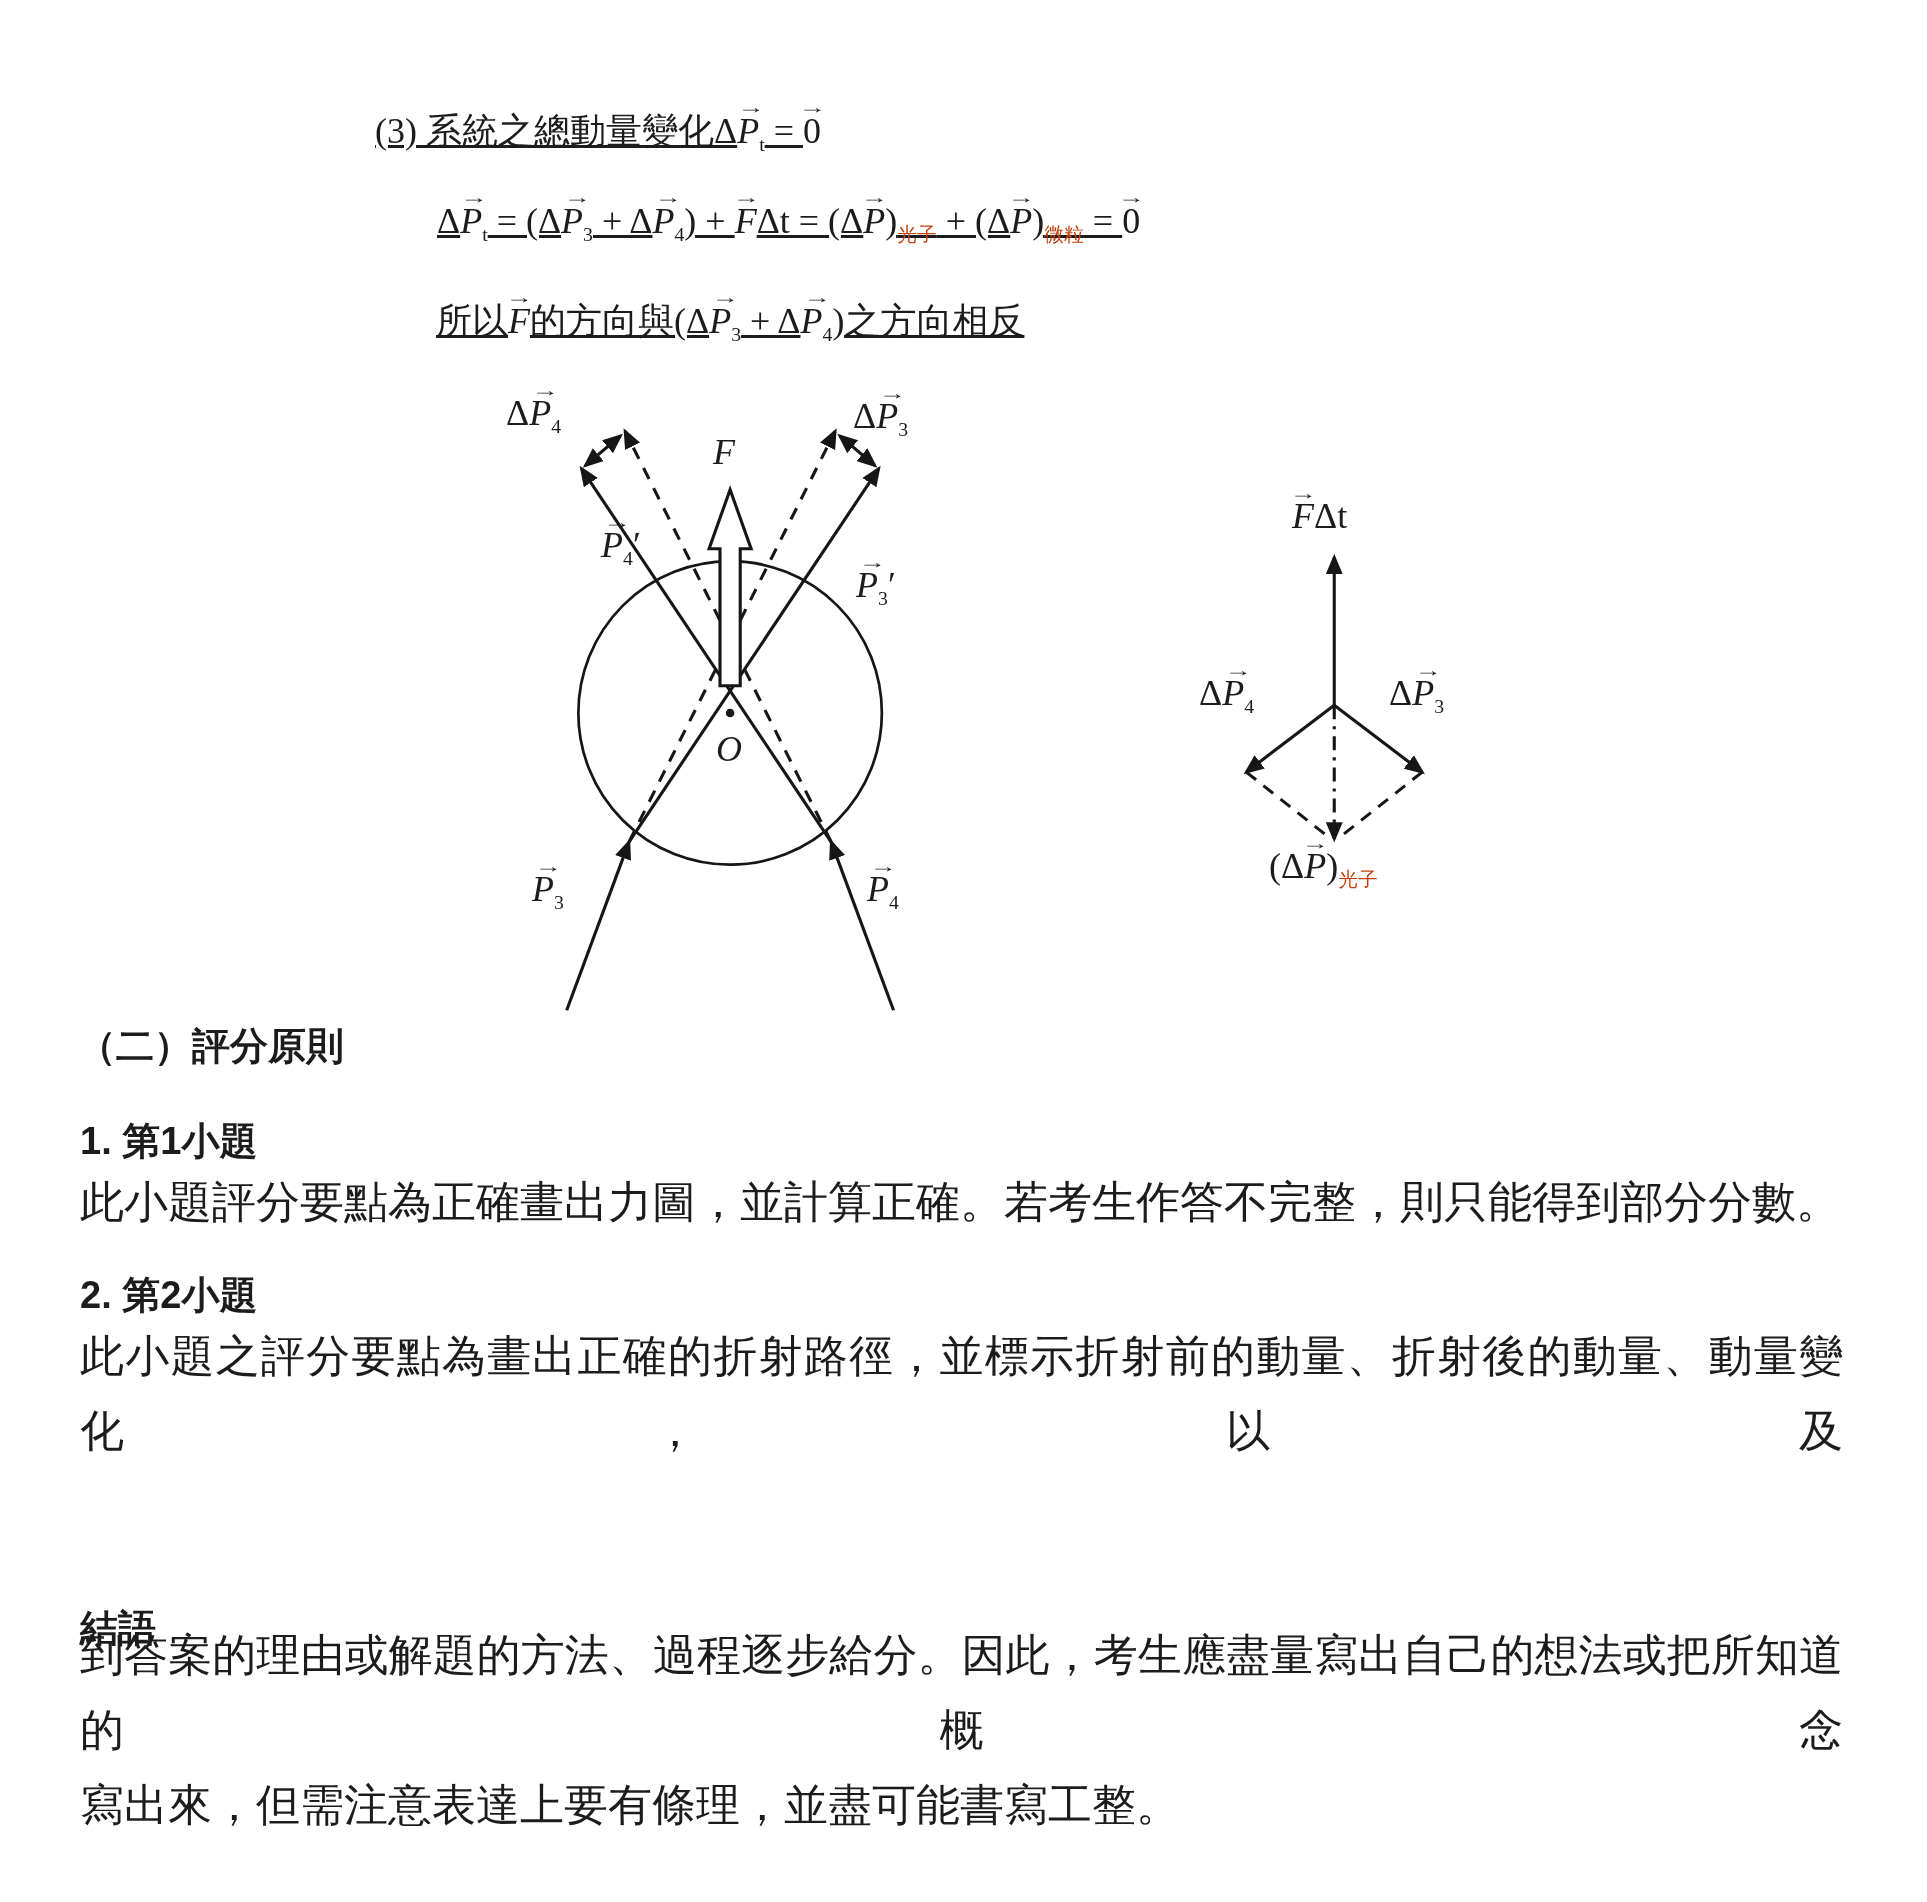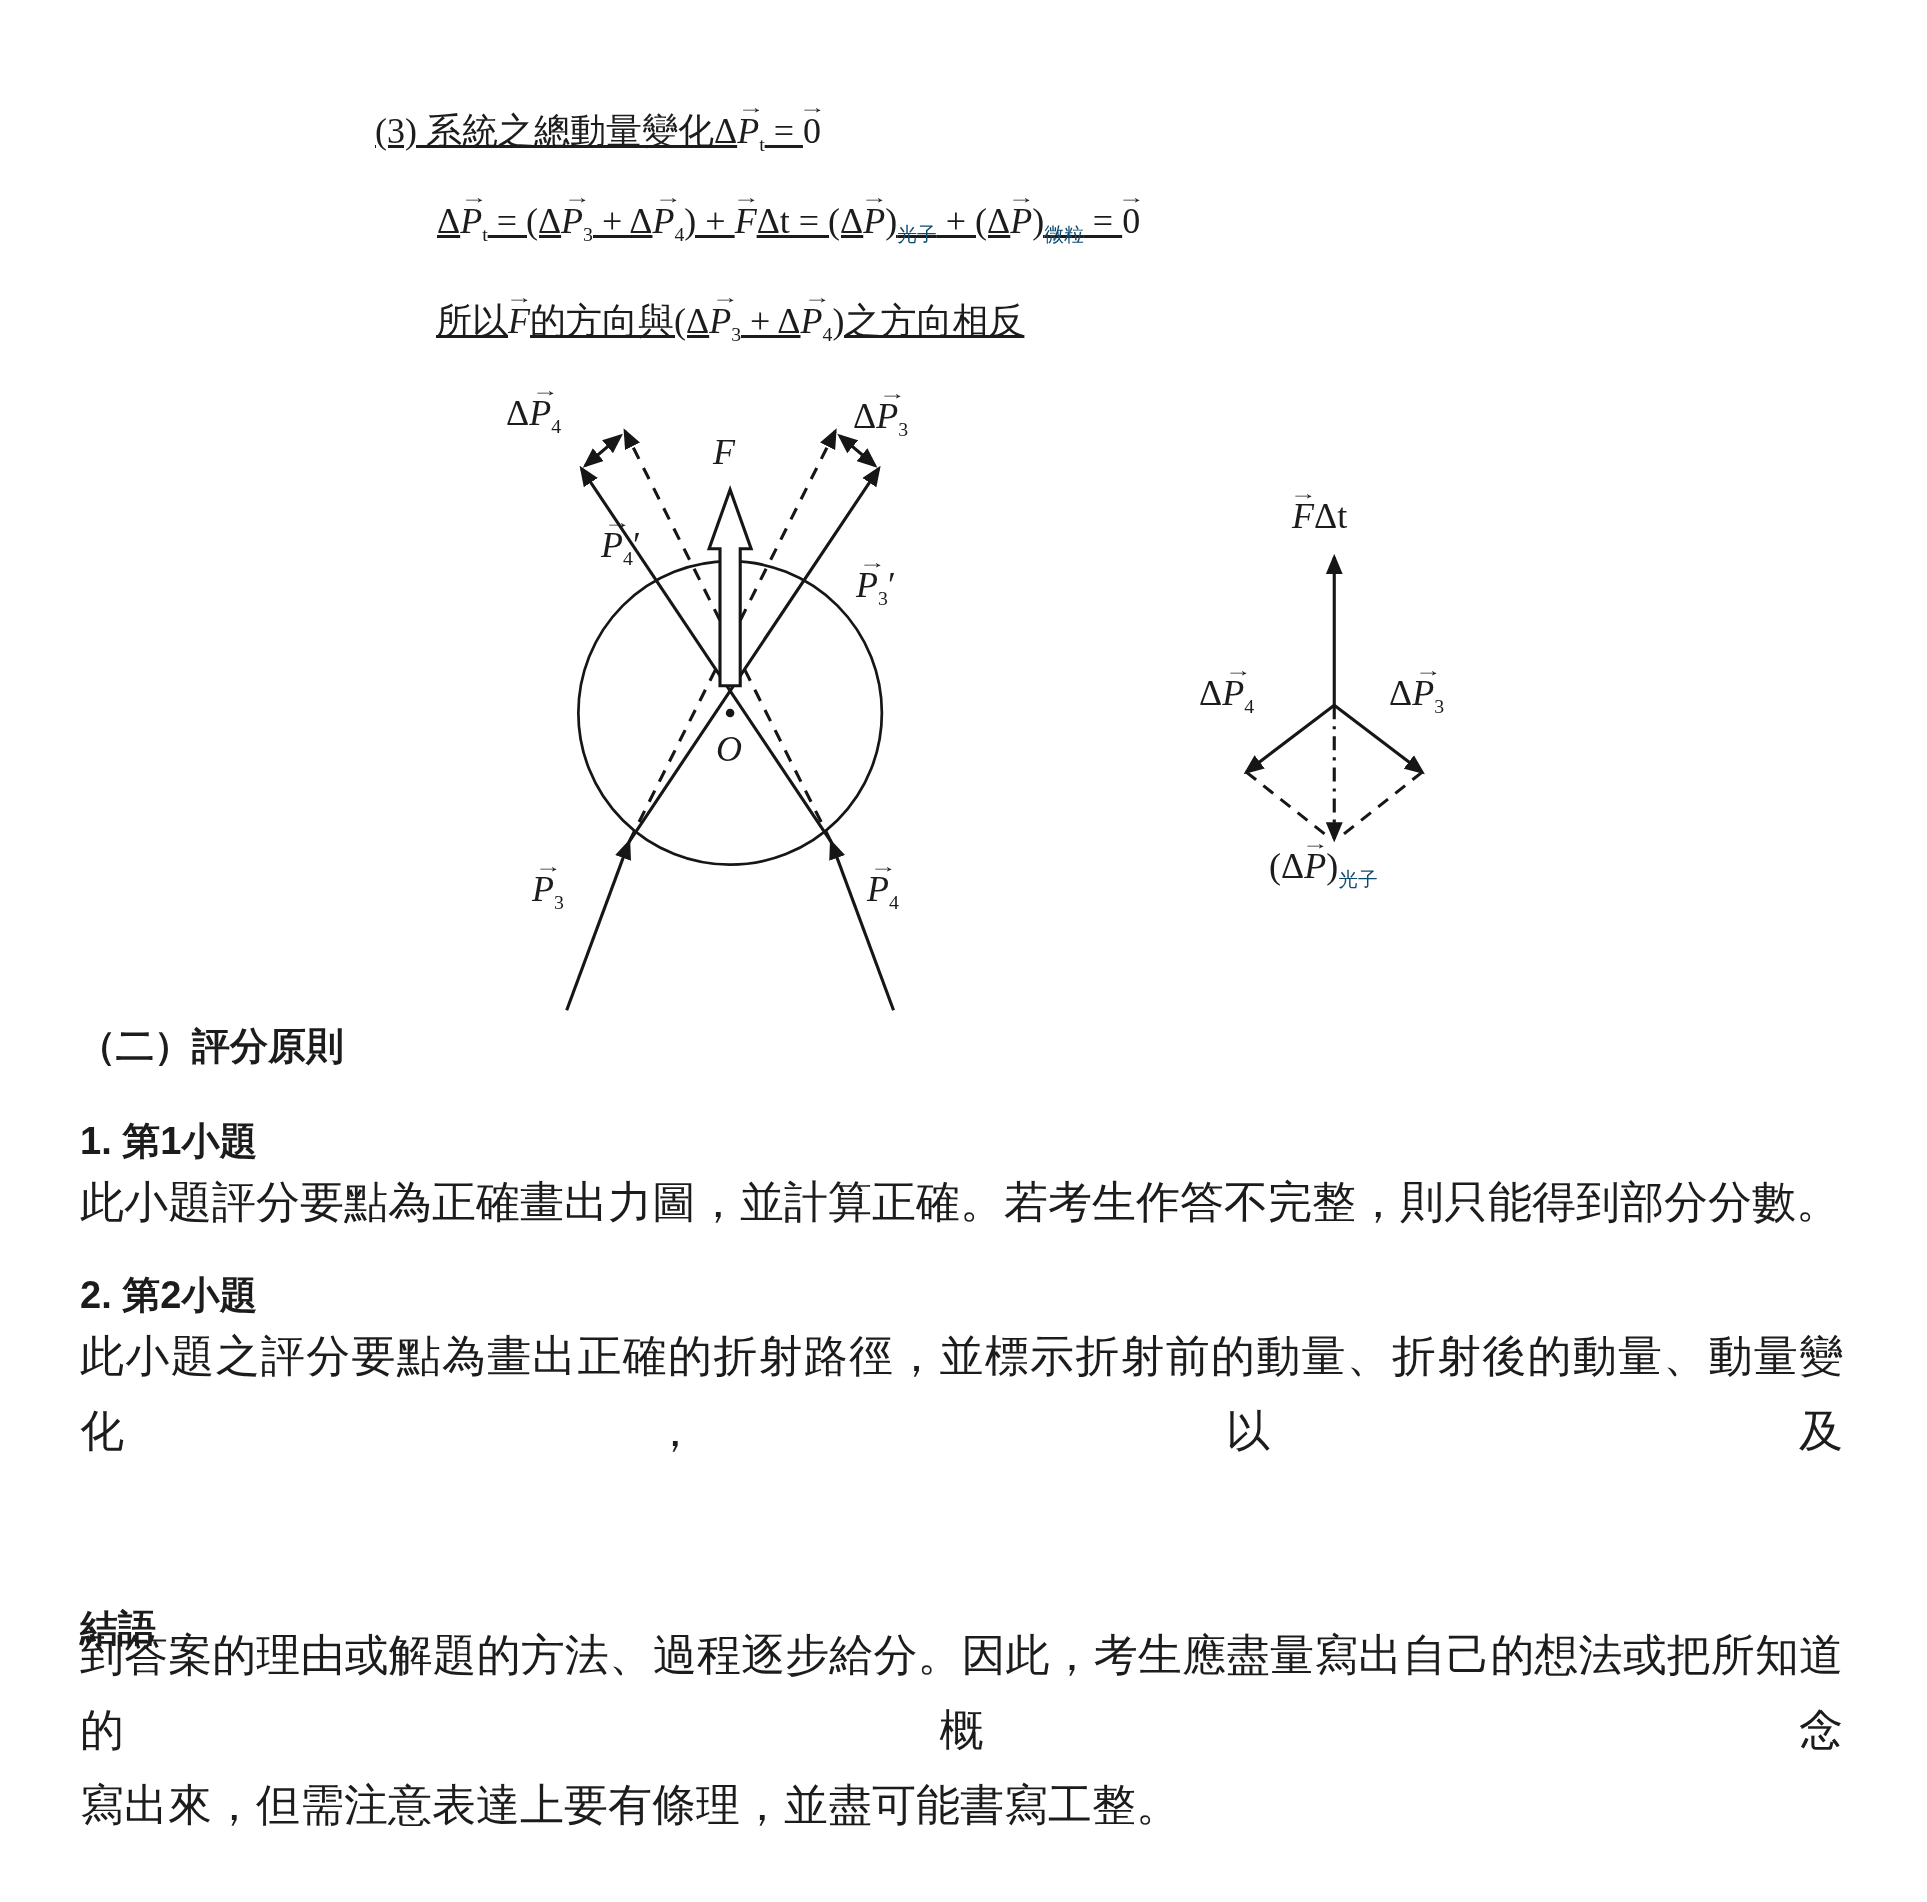--- a/index.html
+++ b/index.html
@@ -12,21 +12,21 @@
   
   .math{
     font-family:"Liberation Serif","DejaVu Serif",serif;
     font-size:36px;white-space:nowrap;line-height:1.25;text-decoration:underline;
   }
   .dlabel{
     font-family:"Liberation Serif","DejaVu Serif",serif;
     font-size:36px;white-space:nowrap;line-height:1.1;
   }
   .it{font-style:italic;}
-  .muted{color:#0c4a6e;}
+  .muted{color:#c2410c;}
   sub{font-size:0.55em;line-height:0;}
   .vec{position:relative;display:inline-block;}
   .vec::after{
     content:"→";position:absolute;left:0;right:0;top:-0.70em;
     font-size:0.5em;font-style:normal;text-align:center;
     transform:scaleX(1.5);
   }
   
   .h{font-weight:700;font-size:38px;white-space:nowrap;line-height:1.2;}
   .bodyline{font-size:44px;line-height:75px;white-space:nowrap;}

